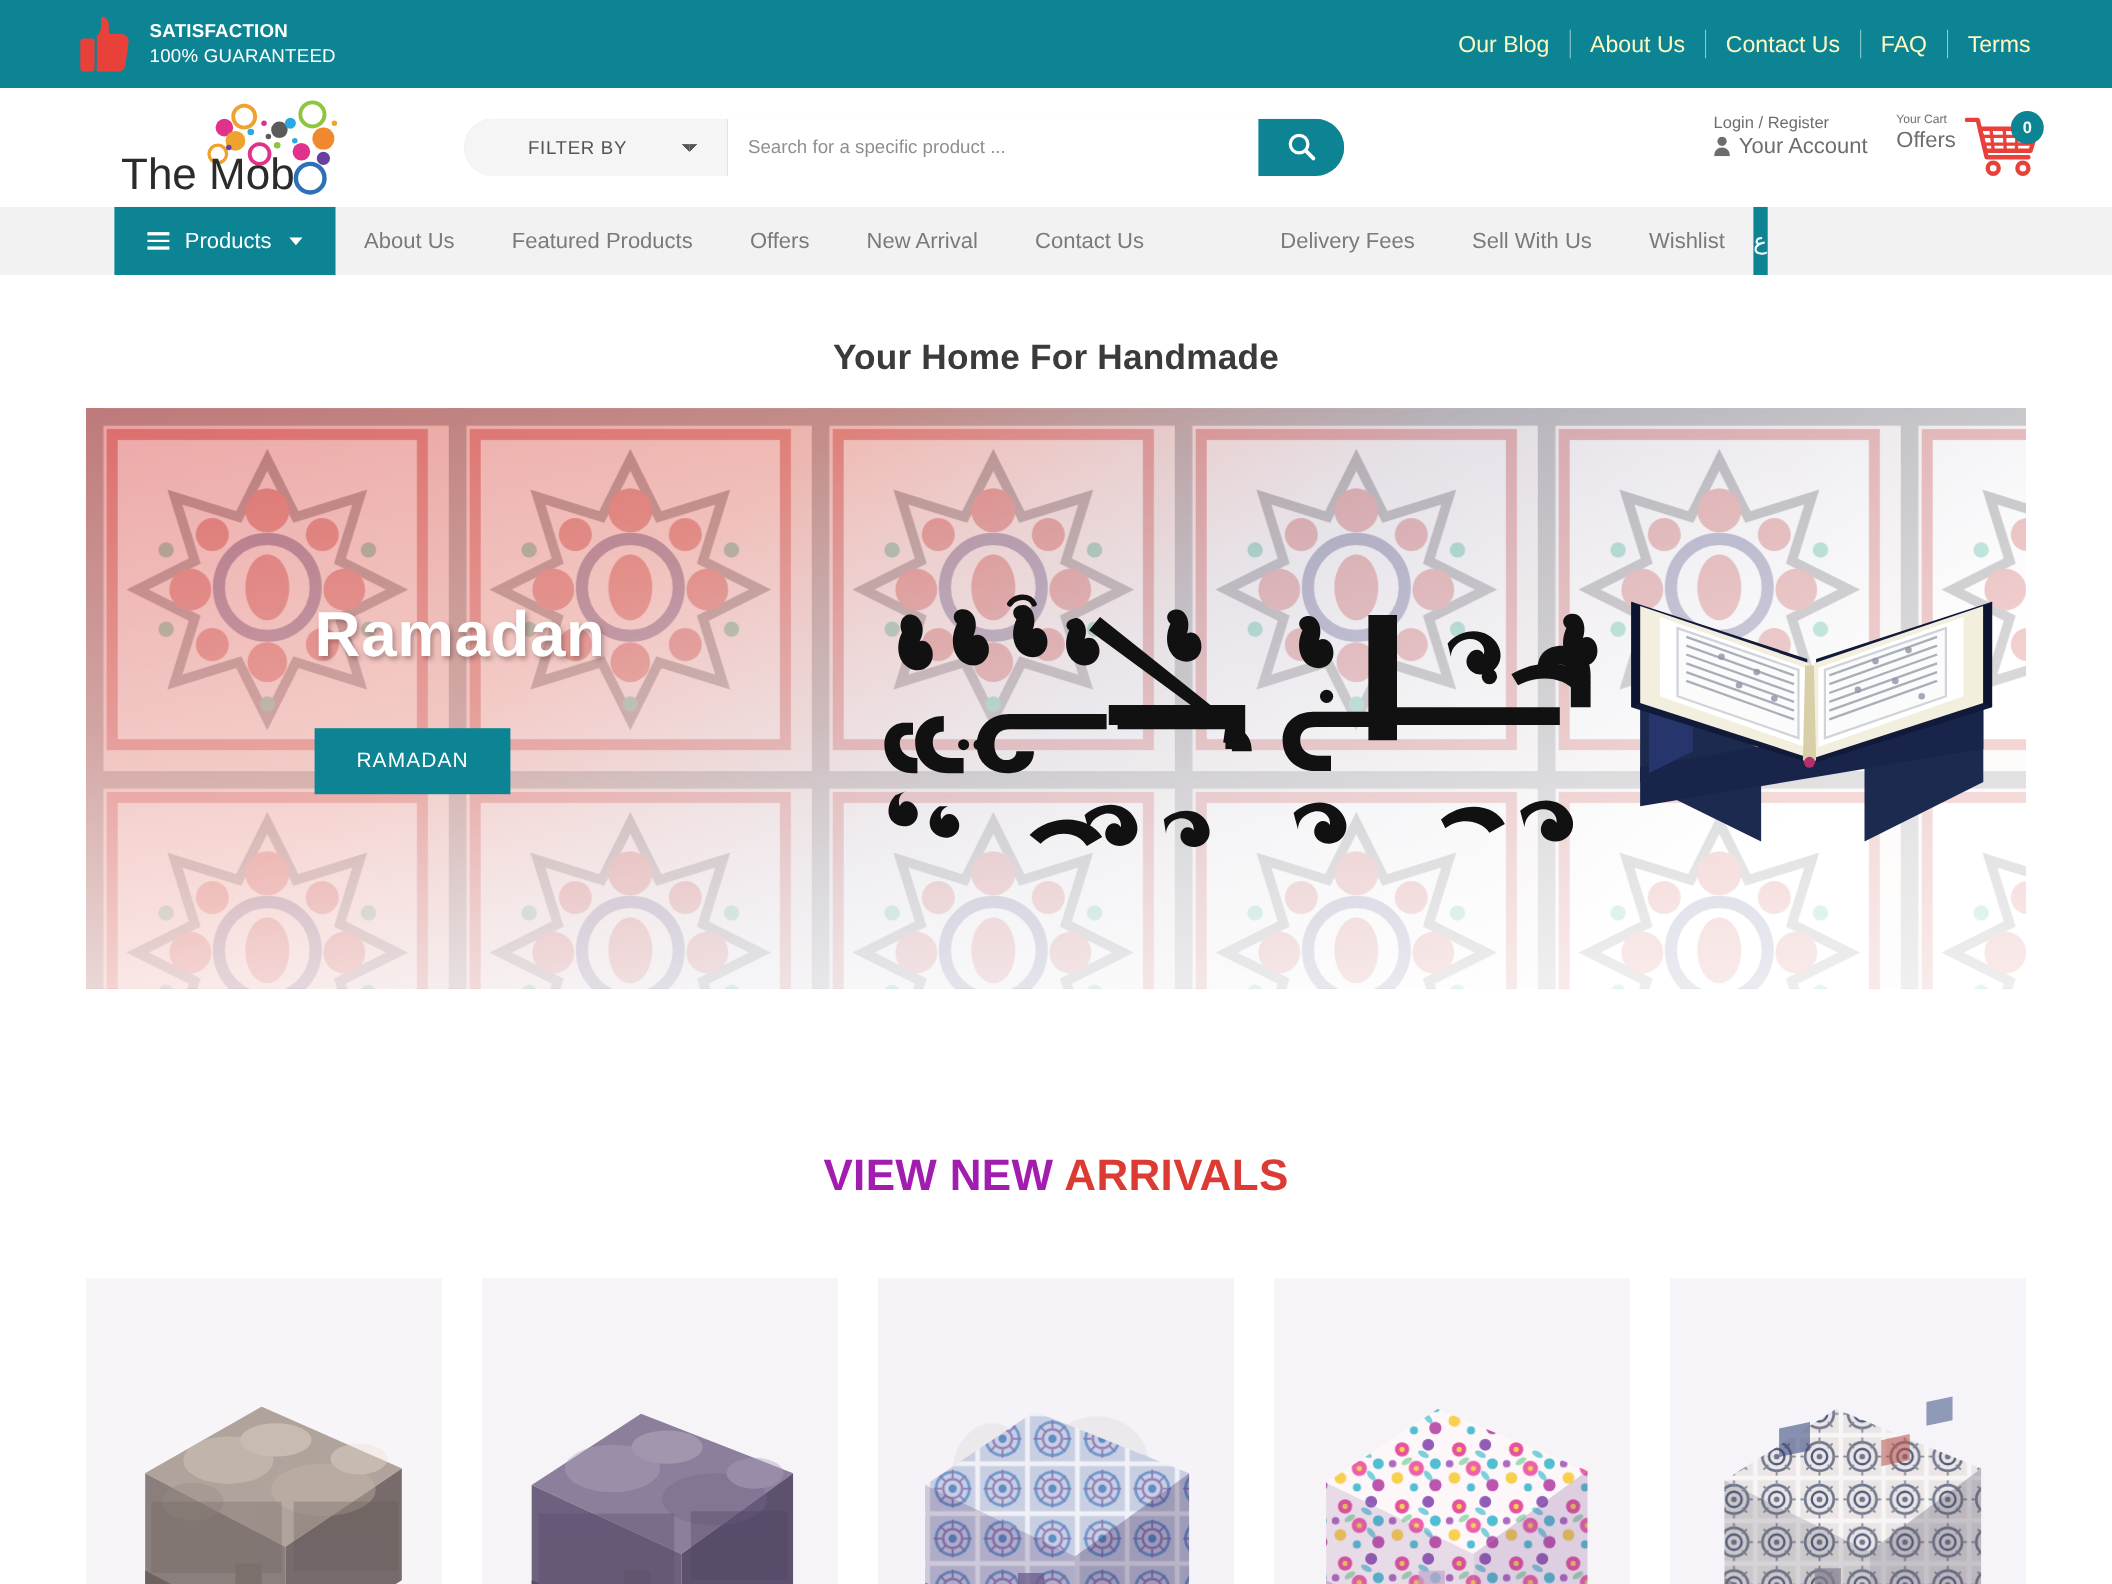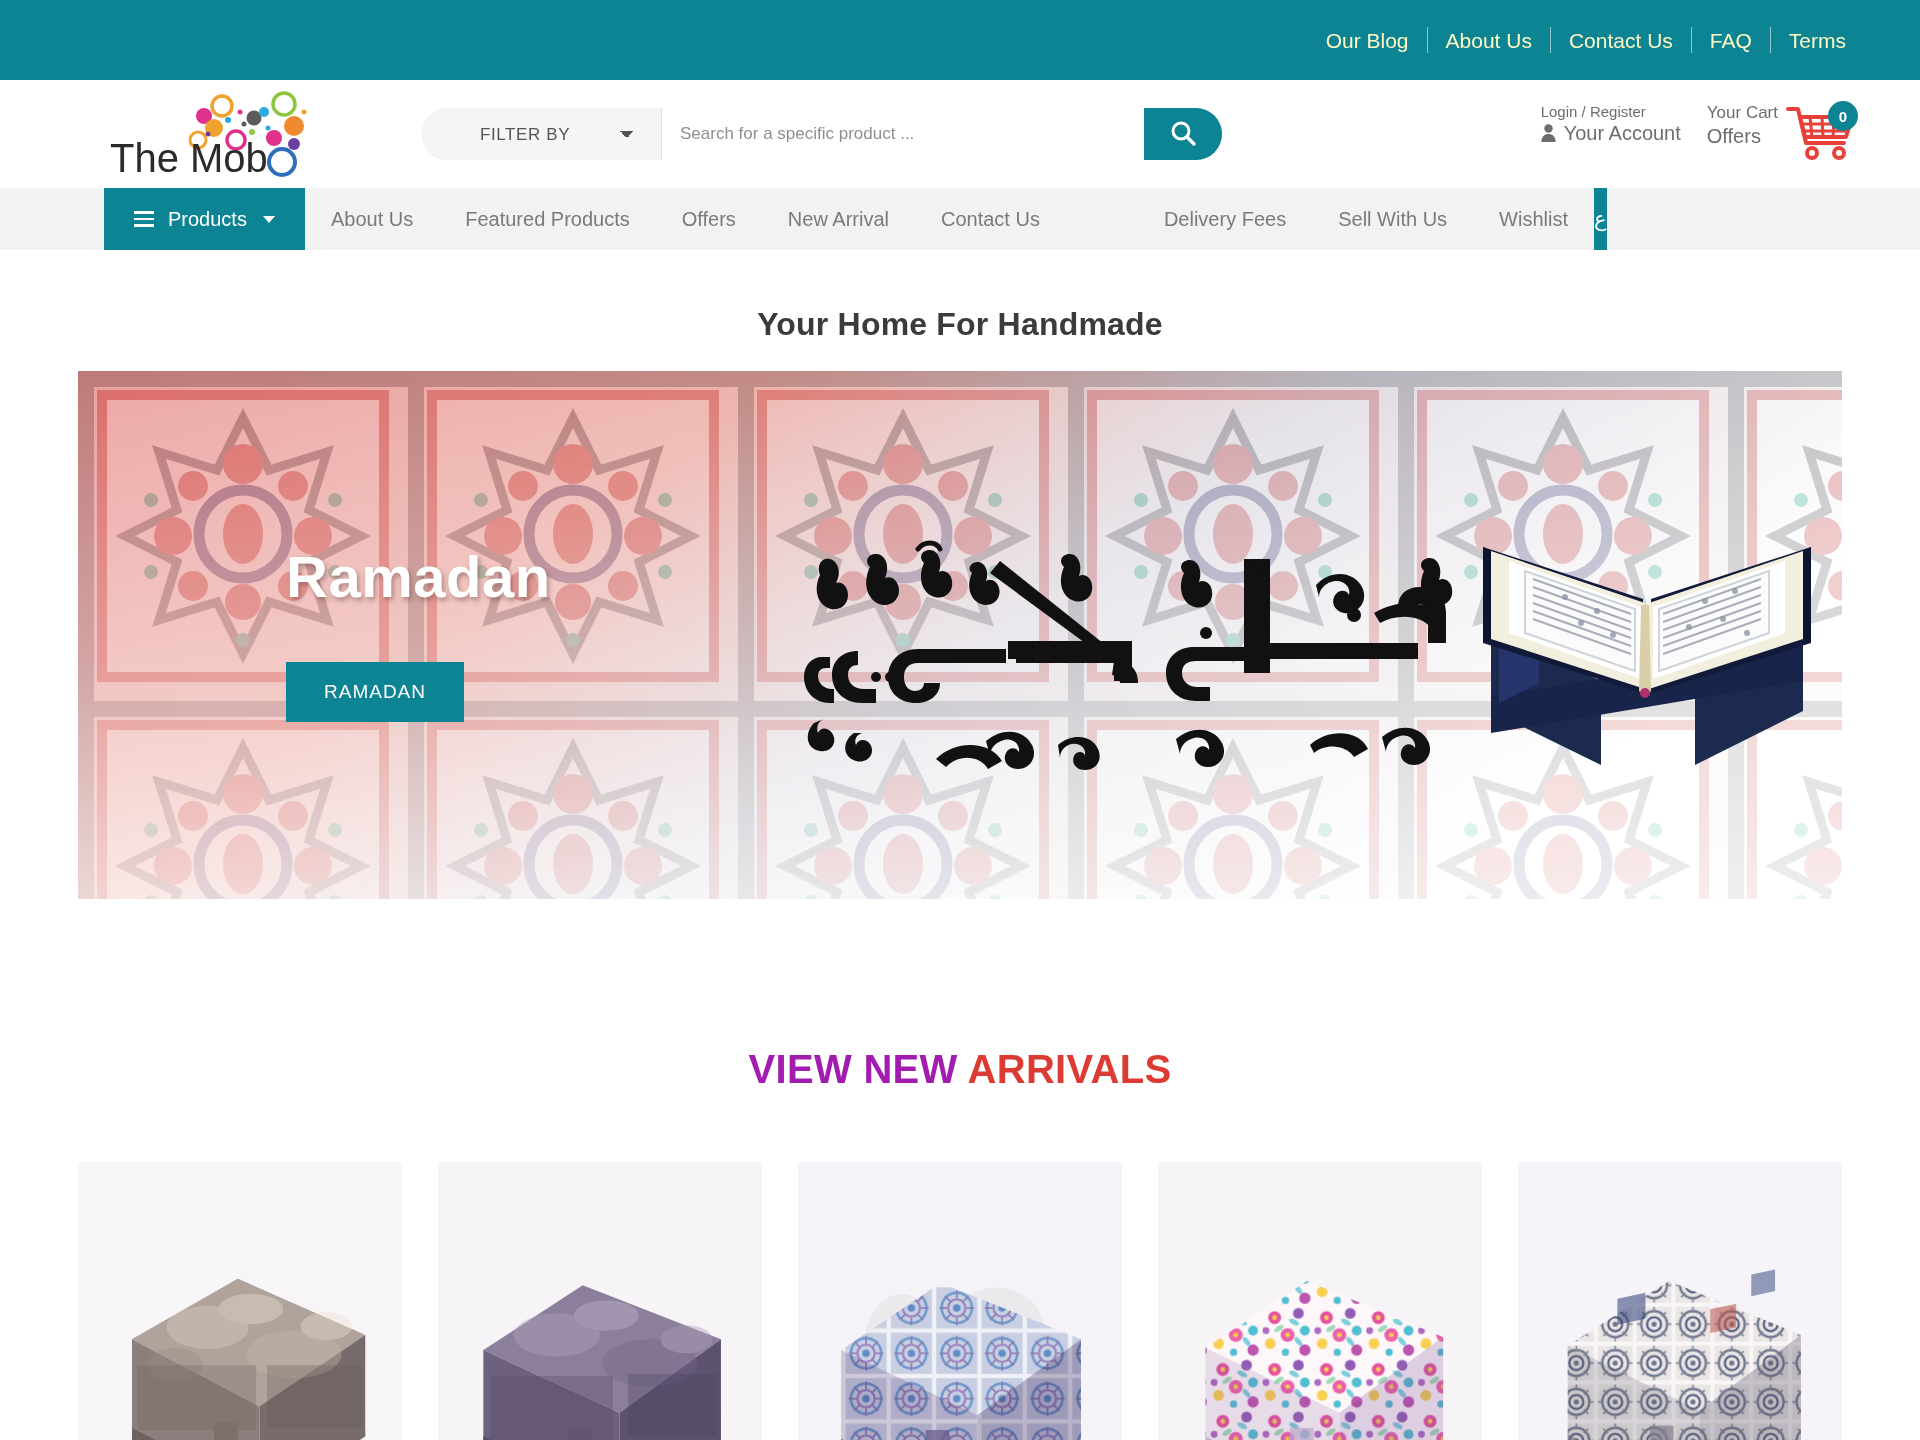--- a/index.html
+++ b/index.html
@@ -140,21 +140,21 @@
   .acct-bottom {
     font-size: 20px;
     color: #6d6d6d;
     display: flex;
     align-items: center;
     gap: 8px;
   }
   .person-icon { width: 15px; height: 18px; flex: none; display:block; }
   .cart { display: flex; align-items: flex-start; gap: 4px; }
   .cart-label { line-height: 1.22; }
-  .cart-top { font-size: 17px; color: #6d6d6d; }
+  .cart-top { font-size: 11px; color: #6d6d6d; }
   .cart-bottom { font-size: 20px; color: #6d6d6d; }
   .cart-icon-wrap { position: relative; width: 72px; height: 62px; margin-left: 4px; }
   .cart-badge {
     position: absolute;
     right: 0px;
     top: -2px;
     width: 30px; height: 30px;
     border-radius: 50%;
     background: #0d8494;
     color: #fff;
@@ -306,20 +306,30 @@
     overflow: hidden;
     position: relative;
     cursor: pointer;
   }
   .product-card svg { display: block; width: 100%; height: 100%; }
 </style>
 </head>
 <body>
 
 <div class="topbar">
+  <div class="satisfaction">
+    <svg class="thumb-icon" viewBox="0 0 46 54">
+      <path d="M20 2 C24 2 27 5 27 10 L27 18 L38 18 C42 18 45 21 45 25 L42 46 C41.5 50 38.5 52 35 52 L16 52 L16 20 C16 20 20 16 20 10 Z" fill="#e8413a"></path>
+      <rect x="1" y="22" width="13" height="30" rx="3" fill="#e8413a"></rect>
+    </svg>
+    <div class="sat-text">
+      <div class="sat-line1">SATISFACTION</div>
+      <div class="sat-line2">100% GUARANTEED</div>
+    </div>
+  </div>
 
   <div class="toplinks">
     <a href="#">Our Blog</a>
     <div class="sep"></div>
     <a href="#">About Us</a>
     <div class="sep"></div>
     <a href="#">Contact Us</a>
     <div class="sep"></div>
     <a href="#">FAQ</a>
     <div class="sep"></div>

